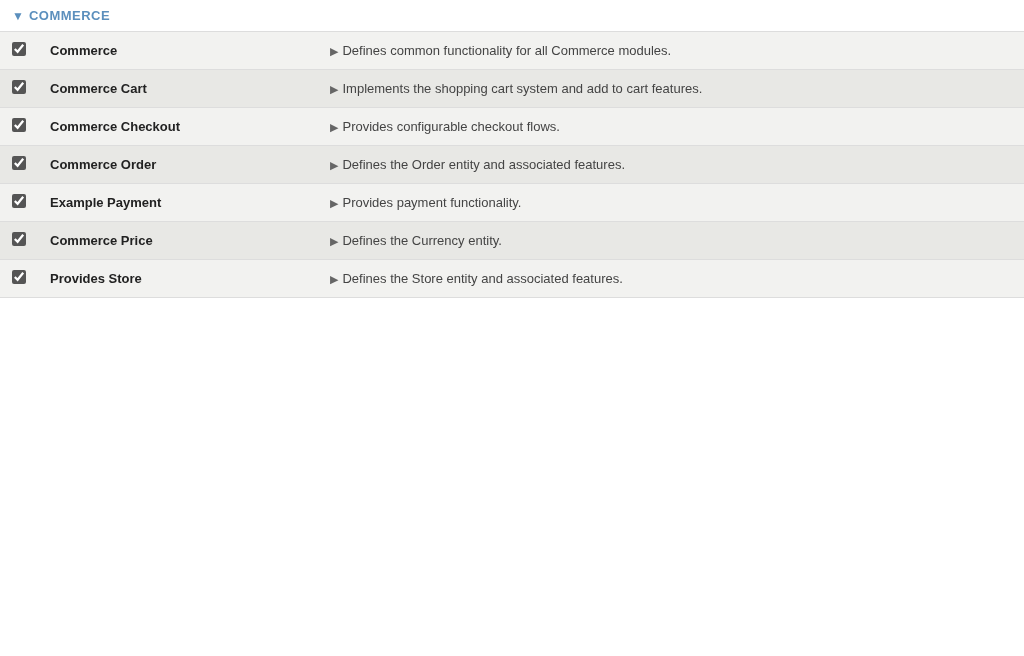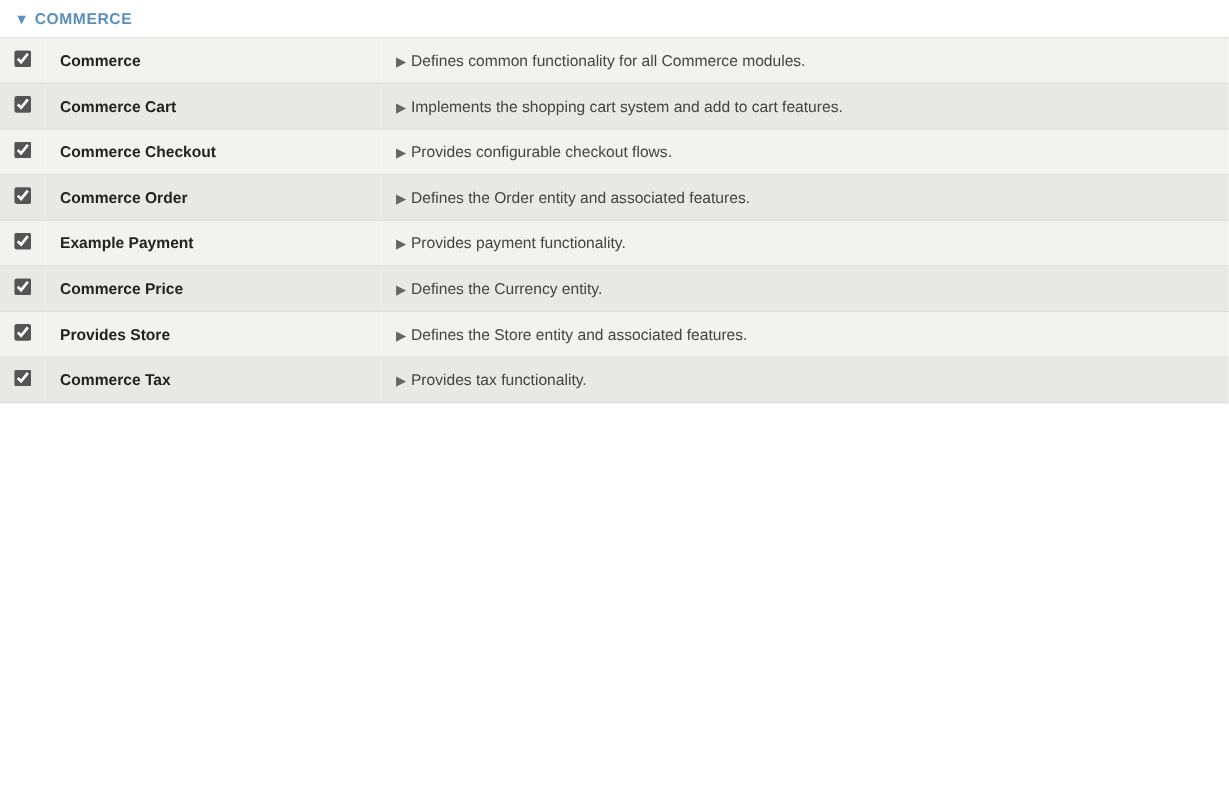--- a/index.html
+++ b/index.html
@@ -141,21 +141,16 @@
         <tr class="module-row">
           <td class="col-checkbox"><input type="checkbox" checked="" style=""></td>
           <td class="col-name"><span class="module-name">Commerce Price</span></td>
           <td class="col-description"><span class="module-description"><span class="desc-arrow">▶</span>Defines the Currency entity.</span></td>
         </tr>
         <tr class="module-row">
           <td class="col-checkbox"><input type="checkbox" checked="" style=""></td>
           <td class="col-name"><span class="module-name">Provides Store</span></td>
           <td class="col-description"><span class="module-description"><span class="desc-arrow">▶</span>Defines the Store entity and associated features.</span></td>
         </tr>
-        <tr class="module-row">
-          <td class="col-checkbox"><input type="checkbox" checked="" style=""></td>
-          <td class="col-name"><span class="module-name">Commerce Tax</span></td>
-          <td class="col-description"><span class="module-description"><span class="desc-arrow">▶</span>Provides tax functionality.</span></td>
-        </tr>
       </tbody>
   </table>
 
 </div>
 
 </body></html>

